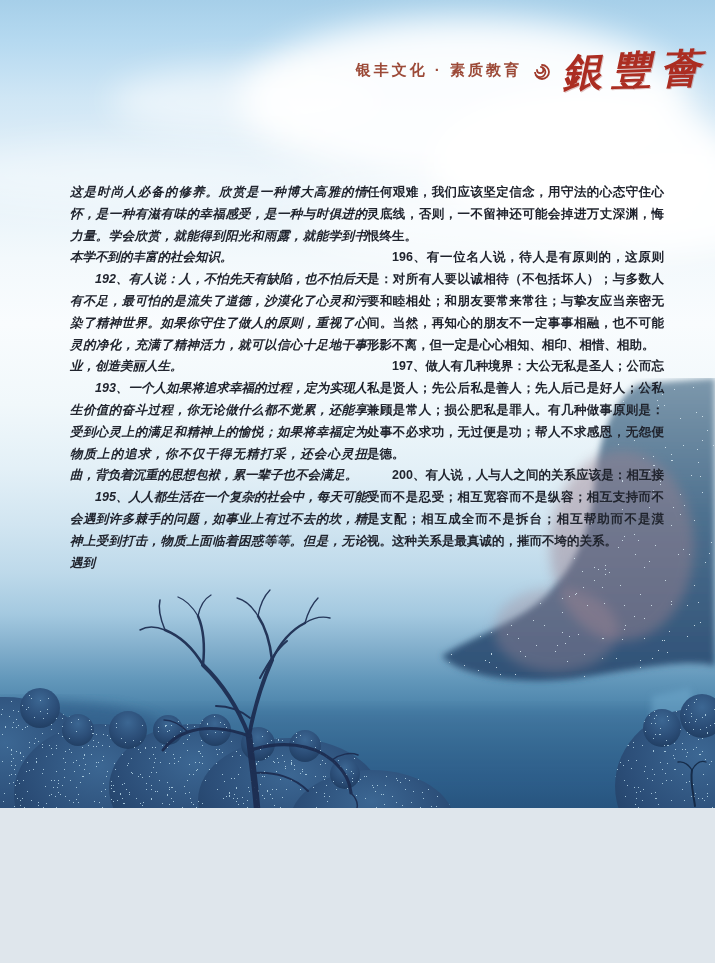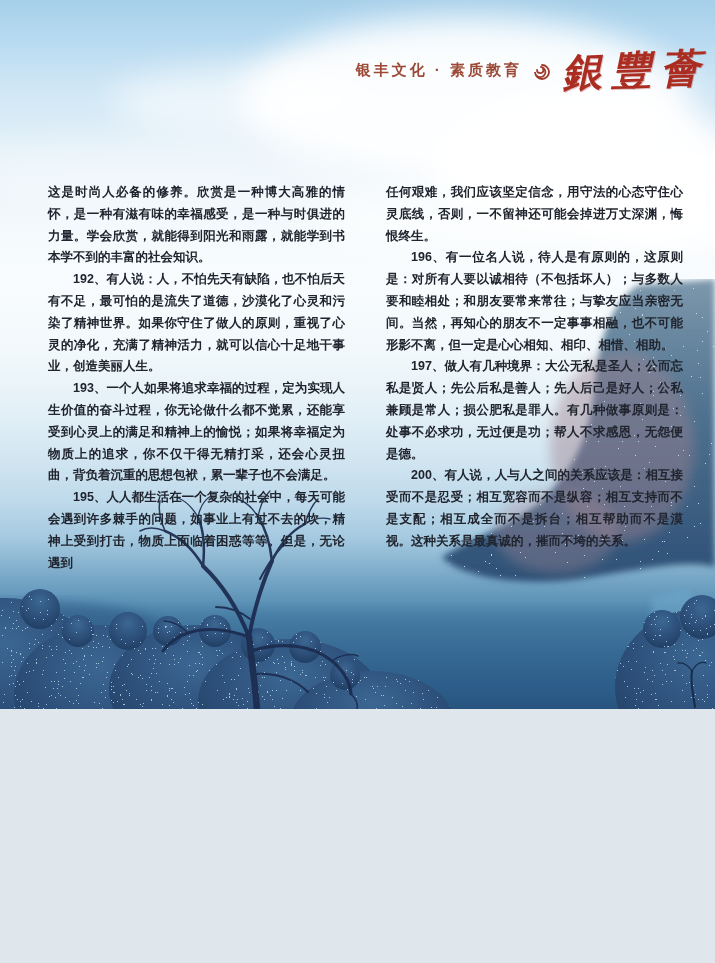--- a/index.html
+++ b/index.html
@@ -1,17 +1,17 @@
 <!DOCTYPE html>
 <html><head>
 <meta charset="utf-8">
 <style>
   html,body { margin:0; padding:0; background:#dfe6ec; }
   .page {
-    position:relative; width:715px; height:709px; overflow:hidden;
+    position:relative; width:715px; height:808px; overflow:hidden;
     font-family:"Liberation Sans", sans-serif;
     background: linear-gradient(180deg,
       #a6cfe9 0%, #b5d9f0 5%, #cfe6f5 12%, #e4f1f9 22%,
       #f3f9fc 32%, #f9fcfe 40%, #f1f8fb 50%, #e3f0f7 58%,
       #d1e5f1 65%, #bdd9ea 71%, #a4c9e0 76%, #84b0cd 80%,
       #6398bb 84%, #4a82a9 88%, #3a7099 92%, #2e608c 96%, #27547f 100%);
   }
   
   .cloud { position:absolute; border-radius:50%; pointer-events:none; }
   .c1 { left:240px; top:18px;  width:450px; height:165px; background:rgba(255,255,255,.92); filter:blur(16px); }
@@ -32,22 +32,22 @@
     line-height:1;
   }
 
   
   .col {
     position:absolute; top:182px; width:297px; z-index:6;
     font-size:12.5px; line-height:21.8px; font-weight:600;
     color:#20242e; text-align:justify;
     text-justify:inter-ideograph;
   }
-  .col-left  { left:48px; }
-  .col-right { left:367px;margin-left:19px; }
+  .col-left  { left:70px;font-style:italic; }
+  .col-right { left:367px; }
   .col p { margin:0; }
   .col p.indent { text-indent:2em; }
 
   
   .scene { position:absolute; left:0; bottom:0; width:715px; height:430px; z-index:1; }
 
   
   .pagenum {
     position:absolute; left:633px; top:883px; z-index:7;
     font-family:"DejaVu Serif", serif; font-style:italic;

